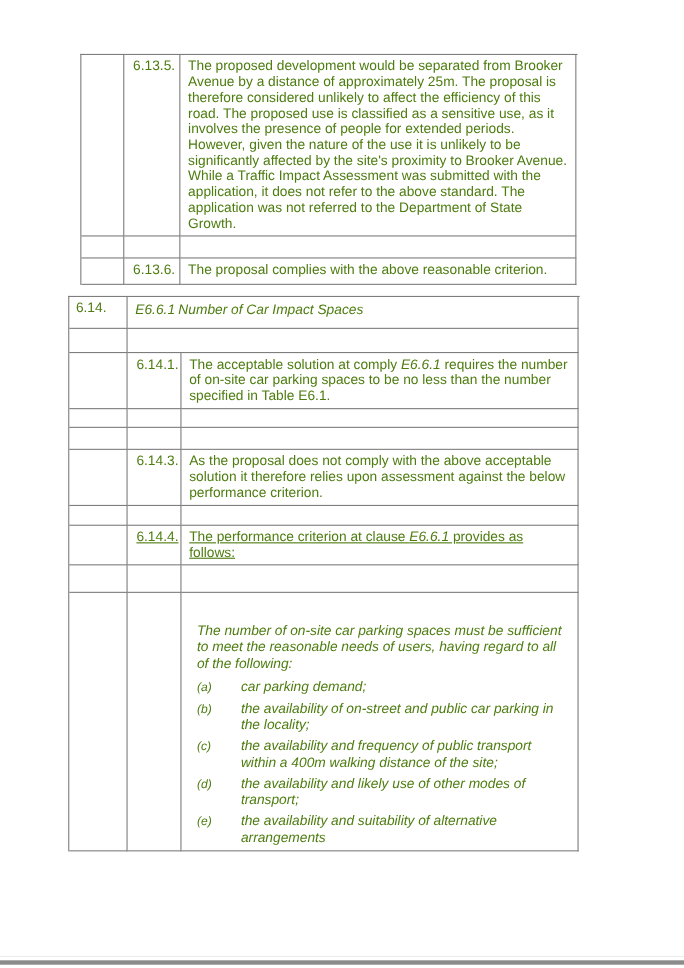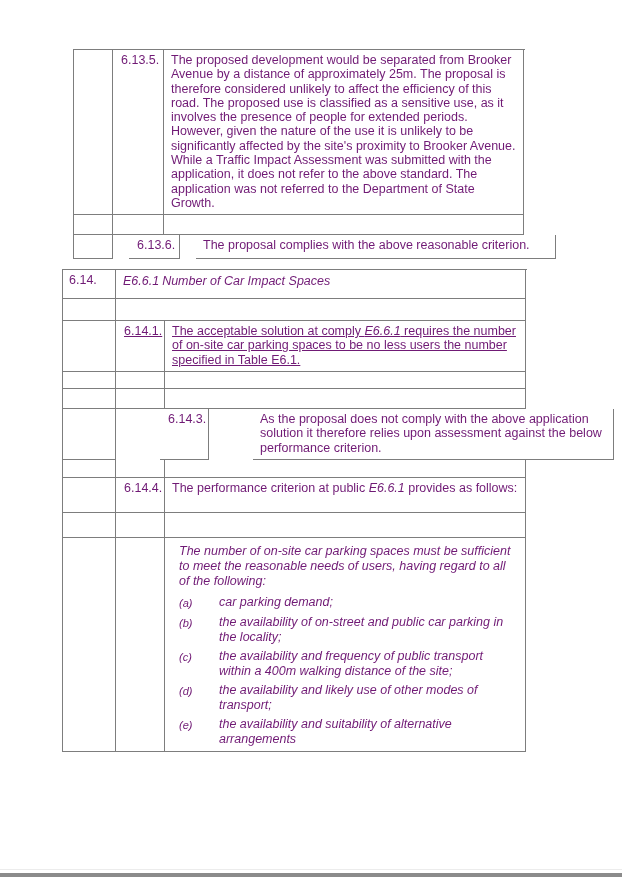--- a/index.html
+++ b/index.html
@@ -2,21 +2,21 @@
 <html><head>
 <meta charset="utf-8">
 <style>
   * { margin:0; padding:0; box-sizing:border-box; }
   html,body { background:#ffffff; }
   .page {
     position:relative;
     width:622px; height:880px;
     background:#ffffff;
     font-family:"Liberation Sans", sans-serif;
-    color:#701a75;
+    color:#4d7c0f;
     font-size:12.5px;
     line-height:14.3px;
     overflow:hidden;
   }
   .doc-table {
     position:absolute;
     border-top:1px solid #7d7d7d;
     border-left:1px solid #7d7d7d;
   }
   .trow { display:flex; align-items:stretch; }
@@ -28,21 +28,21 @@
   .t1 .c1 { width:39px; flex:none; }
   .t1 .c2 { width:51px; flex:none; padding:3px 2px 3px 8px; }
   .t1 .c3 { width:360px; flex:none; padding:3px 6px 4px 7px; }
   
   .t2 .c1 { width:53px; flex:none; padding:3px 16px 3px 6px; }
   .t2 .c2 { width:49px; flex:none; padding:3px 2px 3px 8px; }
   .t2 .c3 { width:361px; flex:none; padding:3px 6px 4px 7px; }
   .t2 .cmerge { width:410px; flex:none; padding:4px 6px 4px 7px; }
   .italic { font-style:italic; }
   .heading-clause { font-style:italic; margin-right:3px; }
-  .crit-block { font-style:italic; line-height:15px; margin:3px 2px 0 7px; }
+  .crit-block { font-style:italic; line-height:15px; margin:24px 2px 0 7px; }
   .crit-intro { margin-bottom:6px; }
   .crit-item { display:flex; margin-top:4px; }
   .crit-label { width:40px; flex:none; font-size:11px; padding-top:1px; }
   .crit-text { flex:1; }
   .footer-faint {
     position:absolute; left:0; width:622px; top:869px; height:1px;
     background:#ececec;
   }
   .footer-rule {
     position:absolute; left:0; width:622px; top:873px; height:4px;
@@ -58,76 +58,76 @@
     <div class="trow">
       <div class="tcell c1"></div>
       <div class="tcell c2">6.13.5.</div>
       <div class="tcell c3">The proposed development would be separated from Brooker Avenue by a distance of approximately 25m.  The proposal is therefore considered unlikely to affect the efficiency of this road.  The proposed use is classified as a sensitive use, as it involves the presence of people for extended periods.  However, given the nature of the use it is unlikely to be significantly affected by the site's proximity to Brooker Avenue.  While a Traffic Impact Assessment was submitted with the application, it does not refer to the above standard.  The application was not referred to the Department of State Growth.</div>
     </div>
     <div class="trow" style="min-height:20px;">
       <div class="tcell c1"></div>
       <div class="tcell c2"></div>
       <div class="tcell c3"></div>
     </div>
-    <div class="trow" style="min-height:24px;gap:16px;">
+    <div class="trow" style="min-height:24px;">
       <div class="tcell c1"></div>
       <div class="tcell c2">6.13.6.</div>
       <div class="tcell c3">The proposal complies with the above reasonable criterion.</div>
     </div>
   </div>
 
   <div class="doc-table t2" style="left:62px; top:269px; width:465px;">
 
     <div class="trow" style="min-height:29px;">
       <div class="tcell c1">6.14.</div>
       <div class="tcell cmerge">
         <span class="heading-clause">E6.6.1</span><span class="italic">Number of Car Impact Spaces</span>
       </div>
     </div>
 
     <div class="trow" style="min-height:22px;">
       <div class="tcell c1"></div>
       <div class="tcell cmerge"></div>
     </div>
 
-    <div class="trow" style="min-height:51px;text-decoration:underline;">
+    <div class="trow" style="min-height:51px;">
       <div class="tcell c1"></div>
       <div class="tcell c2">6.14.1.</div>
-      <div class="tcell c3"><span>The acceptable solution at comply </span><span class="italic">E6.6.1</span><span> requires the number of on-site car parking spaces to be no less users the number specified in Table E6.1.</span></div>
+      <div class="tcell c3"><span>The acceptable solution at comply </span><span class="italic">E6.6.1</span><span> requires the number of on-site car parking spaces to be no less than the number specified in Table E6.1.</span></div>
     </div>
 
     <div class="trow" style="min-height:17px;">
       <div class="tcell c1"></div>
       <div class="tcell c2"></div>
       <div class="tcell c3"></div>
     </div>
 
 
     <div class="trow" style="min-height:20px;">
       <div class="tcell c1"></div>
       <div class="tcell c2"></div>
       <div class="tcell c3"></div>
     </div>
 
-    <div class="trow" style="min-height:49px;gap:44px;">
+    <div class="trow" style="min-height:49px;">
       <div class="tcell c1"></div>
       <div class="tcell c2">6.14.3.</div>
-      <div class="tcell c3">As the proposal does not comply with the above application solution it therefore relies upon assessment against the below performance criterion.</div>
+      <div class="tcell c3">As the proposal does not comply with the above acceptable solution it therefore relies upon assessment against the below performance criterion.</div>
     </div>
 
     <div class="trow" style="min-height:18px;">
       <div class="tcell c1"></div>
       <div class="tcell c2"></div>
       <div class="tcell c3"></div>
     </div>
 
-    <div class="trow" style="min-height:35px;">
+    <div class="trow" style="min-height:35px;text-decoration:underline;">
       <div class="tcell c1"></div>
       <div class="tcell c2">6.14.4.</div>
-      <div class="tcell c3"><span>The performance criterion at public </span><span class="italic">E6.6.1</span><span> provides as follows:</span></div>
+      <div class="tcell c3"><span>The performance criterion at clause </span><span class="italic">E6.6.1</span><span> provides as follows:</span></div>
     </div>
 
     <div class="trow" style="min-height:25px;">
       <div class="tcell c1"></div>
       <div class="tcell c2"></div>
       <div class="tcell c3"></div>
     </div>
 
     <div class="trow" style="min-height:191px;">
       <div class="tcell c1"></div>

